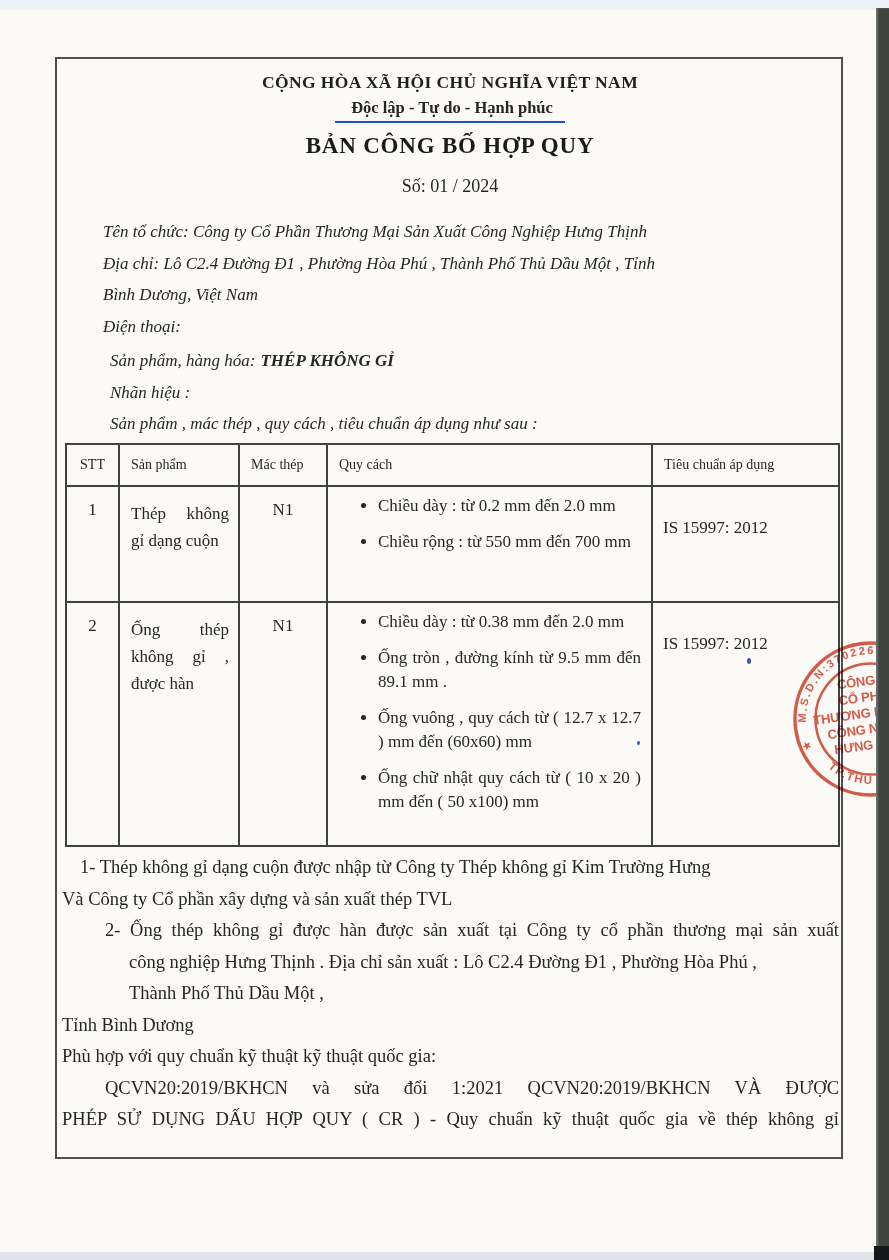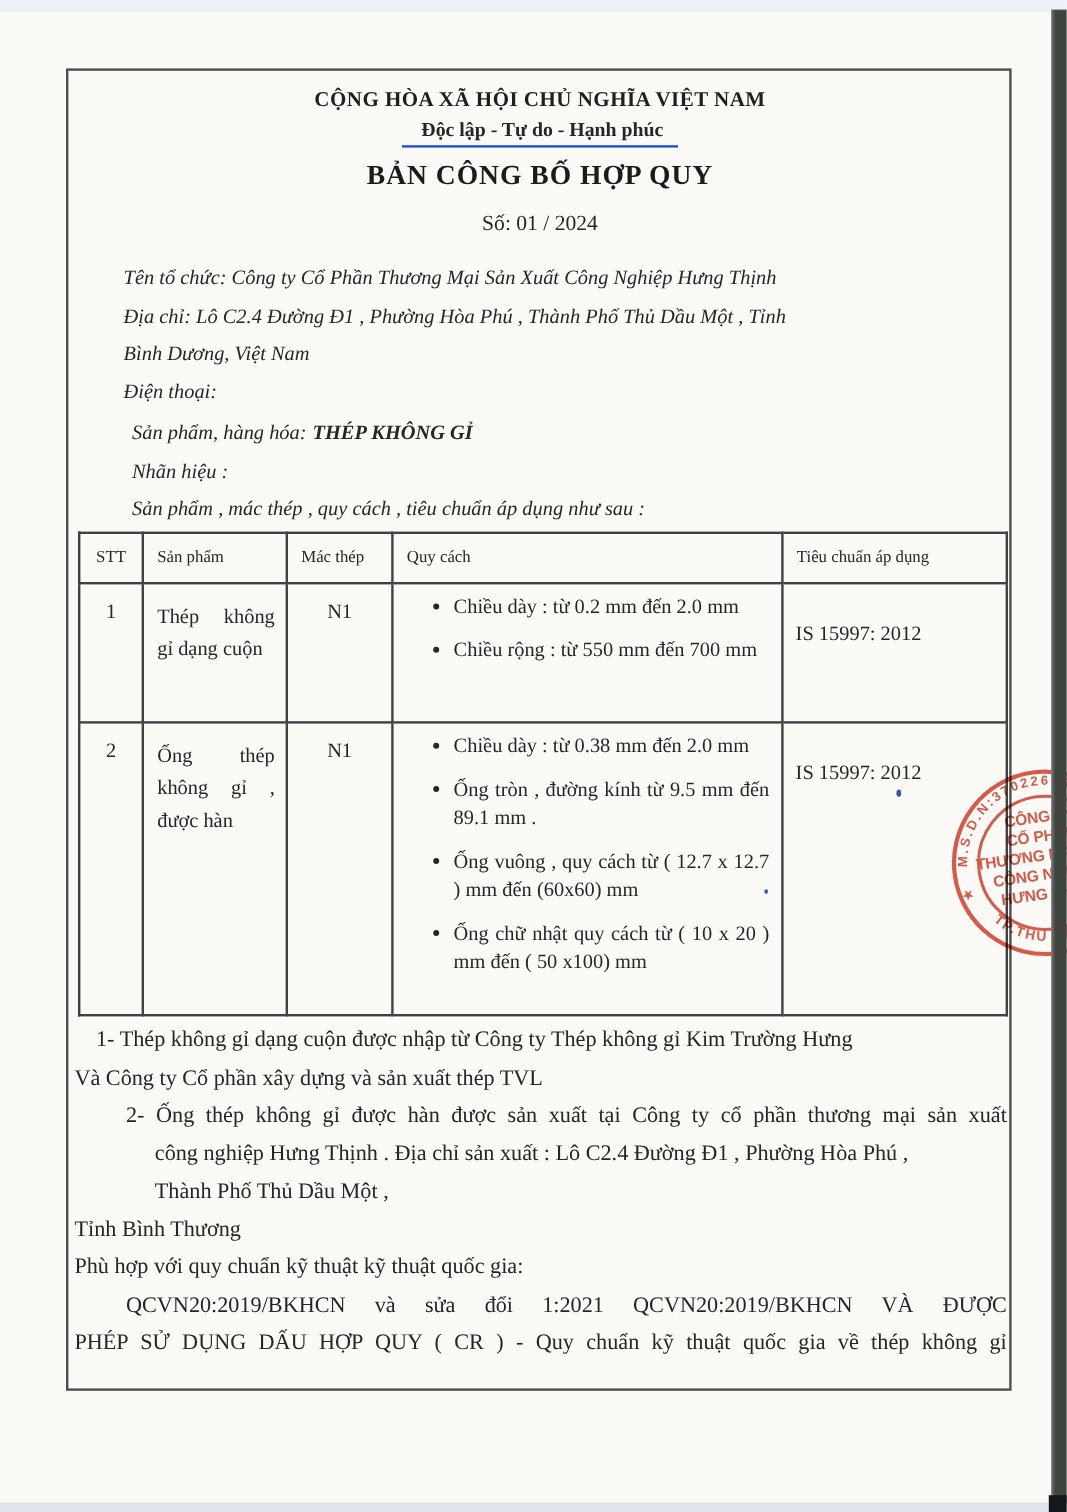--- a/index.html
+++ b/index.html
@@ -135,21 +135,21 @@
   </tr>
 </tbody>
   </table>
 
 <div class="notes">
   <div class="n-i1">1- Thép không gỉ dạng cuộn được nhập từ Công ty Thép không gỉ Kim Trường Hưng</div>
   <div class="n-i2">Và Công ty Cổ phần xây dựng và sản xuất thép TVL</div>
   <div class="n3 jl">2- Ống thép không gỉ được hàn được sản xuất tại Công ty cổ phần thương mại sản xuất</div>
   <div class="n-i3">công nghiệp Hưng Thịnh . Địa chỉ sản xuất : Lô C2.4 Đường Đ1 , Phường Hòa Phú ,</div>
   <div class="n-i3">Thành Phố Thủ Dầu Một ,</div>
-  <div class="n-i2">Tỉnh Bình Thương</div>
+  <div class="n-i2">Tỉnh Bình Dương</div>
   <div class="n-i2">Phù hợp với quy chuẩn kỹ thuật kỹ thuật quốc gia:</div>
   <div class="n3 jl">QCVN20:2019/BKHCN và sửa đổi 1:2021 QCVN20:2019/BKHCN VÀ ĐƯỢC</div>
   <div class="n9 jl">PHÉP SỬ DỤNG DẤU HỢP QUY ( CR ) -  Quy chuẩn kỹ thuật quốc gia về thép không gỉ</div>
 </div>
 
 <svg class="stamp" viewBox="0 0 200 200">
   <defs>
     <path id="arcTop" d="M 35.1 96.6 A 65 65 0 0 1 156.3 67.5"></path>
     <path id="arcBot" d="M 46.8 137.3 A 65 65 0 0 0 153.2 137.3"></path>
   </defs>

